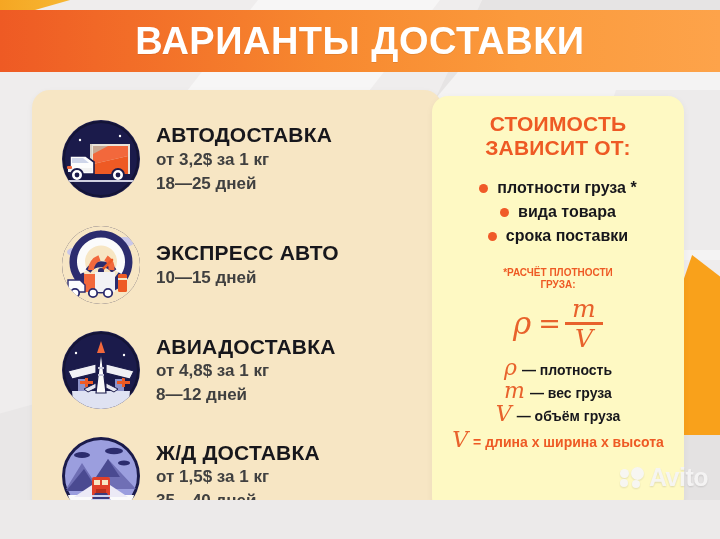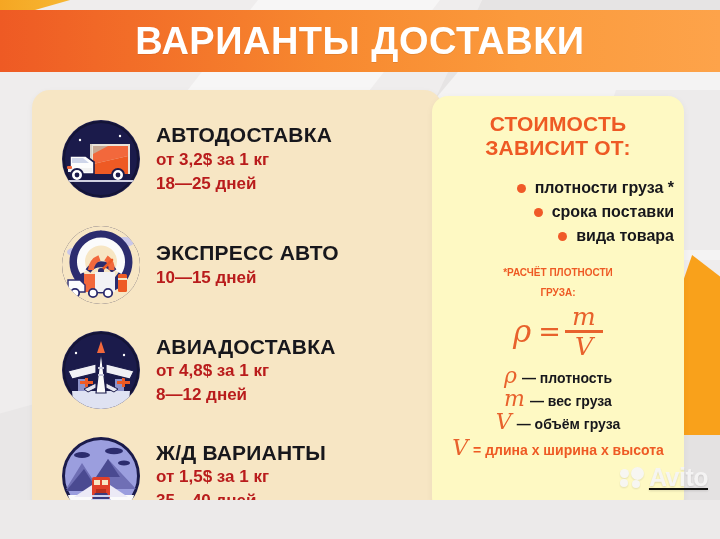--- a/index.html
+++ b/index.html
@@ -52,29 +52,29 @@
   
   .left-card{position:absolute;left:32px;top:90px;width:378px;height:423px;
       background:#f7e6c4;border-radius:18px;
       box-shadow:0 2px 6px rgba(0,0,0,.05);
       padding:16px;overflow:hidden;}
   .row{display:flex;align-items:center;height:105.75px;padding-left:14px;box-sizing:border-box;}
   .badge{width:78px;height:78px;border-radius:50%;flex:0 0 78px;position:relative;overflow:hidden;
       background:#1b1b4b;}
   .row-text{margin-left:16px;}
   .row-title{font-size:21px;font-weight:700;color:#17171c;letter-spacing:.2px;line-height:1.12;}
-  .row-sub{font-size:17px;font-weight:600;color:#b91c1c;line-height:1.28;margin-top:2px;}
+  .row-sub{font-size:17px;font-weight:600;color:#404040;line-height:1.28;margin-top:2px;}
 
   
   .right-card{position:absolute;left:432px;top:96px;width:252px;height:417px;
       background:#fef9c3;border-radius:16px;box-shadow:0 2px 7px rgba(0,0,0,.05);
       box-sizing:border-box;padding:16px 10px 8px;text-align:center;}
   .rc-title{color:#ee5a24;font-weight:700;font-size:21px;line-height:1.12;letter-spacing:.2px;}
   .bullets{margin-top:20px;}
-  .bullet{display:flex;align-items:center;justify-content:flex-end;margin:6px 0;font-size:16px;
+  .bullet{display:flex;align-items:center;justify-content:center;margin:6px 0;font-size:16px;
       font-weight:700;color:#17171c;}
   .dot{width:9px;height:9px;border-radius:50%;background:#f05a28;margin-right:9px;flex:0 0 9px;}
   .rc-sub{margin-top:22px;color:#ee5a24;font-weight:700;font-size:10px;line-height:1.15;}
 
   .formula{margin-top:6px;display:flex;align-items:center;justify-content:center;
       color:#e8622c;font-family:"DejaVu Serif", serif;}
   .rho{font-size:31px;font-style:italic;line-height:1;}
   .eq{font-size:27px;margin:0 4px 0 7px;}
   .frac{display:inline-flex;flex-direction:column;align-items:center;line-height:1;}
   .frac .num{font-size:25px;font-style:italic;padding-bottom:1px;}
@@ -84,21 +84,21 @@
   .legend{margin-top:6px;}
   .leg{display:flex;align-items:baseline;justify-content:center;margin:1px 0;}
   .leg .sym{color:#e8622c;font-family:"DejaVu Serif", serif;font-style:italic;font-size:22px;
       line-height:1;margin-right:5px;}
   .leg .desc{color:#17171c;font-weight:700;font-size:14px;}
   .leg-last{margin-top:4px;}
   .leg-last .desc{color:#ee5a24;font-weight:700;font-size:14px;}
 
   
   .avito{position:absolute;right:12px;bottom:8px;display:flex;align-items:center;
-      opacity:.92;text-decoration:underline;}
+      opacity:.92;}
   .avito-mark{position:relative;width:26px;height:22px;margin-right:3px;}
   .avito-mark i{position:absolute;border-radius:50%;background:#f7f6f6;
       box-shadow:0 1px 2px rgba(0,0,0,.12);display:block;}
   .am1{left:0;top:2px;width:9px;height:9px;}
   .am2{left:0;top:12px;width:8px;height:8px;}
   .am3{left:11px;top:0;width:13px;height:13px;}
   .am4{left:12px;top:13px;width:8px;height:8px;}
   .avito-text{font-size:25px;font-weight:700;color:#f6f5f5;
       text-shadow:0 1px 2px rgba(0,0,0,.14);letter-spacing:-.5px;}
 
@@ -234,49 +234,49 @@
           <path d="M24 76 L33 56 L45 56 L54 76 Z" fill="#3b3b7d"></path>
           <g fill="#cfd3ee">
             <rect x="30" y="58" width="18" height="2"></rect>
             <rect x="29" y="62" width="20" height="2"></rect>
             <rect x="27" y="66" width="24" height="2"></rect>
             <rect x="26" y="70" width="27" height="2"></rect>
           </g>
         </svg>
       </div>
       <div class="row-text">
-        <div class="row-title">Ж/Д ВАРИАНТЫ</div>
+        <div class="row-title">Ж/Д ДОСТАВКА</div>
         <div class="row-sub">от 1,5$ за 1 кг</div>
         <div class="row-sub">35—40 дней</div>
       </div>
     </div>
 
   </div>
 
   <div class="right-card">
     <div class="rc-title">СТОИМОСТЬ</div>
     <div class="rc-title">ЗАВИСИТ ОТ:</div>
 
     <div class="bullets">
       <div class="bullet">
         <span class="dot"></span>
         <span>плотности груза *</span>
       </div>
       <div class="bullet">
         <span class="dot"></span>
-        <span>срока поставки</span>
+        <span>вида товара</span>
       </div>
       <div class="bullet">
         <span class="dot"></span>
-        <span>вида товара</span>
+        <span>срока поставки</span>
       </div>
     </div>
 
     <div class="rc-sub">*РАСЧЁТ ПЛОТНОСТИ</div>
-    <div class="rc-sub" style="margin-top:8px">ГРУЗА:</div>
+    <div class="rc-sub" style="margin-top:0">ГРУЗА:</div>
 
     <div class="formula">
       <span class="rho">ρ</span>
       <span class="eq">=</span>
       <span class="frac">
         <span class="num">m</span>
         <span class="bar"></span>
         <span class="den">V</span>
       </span>
     </div>

